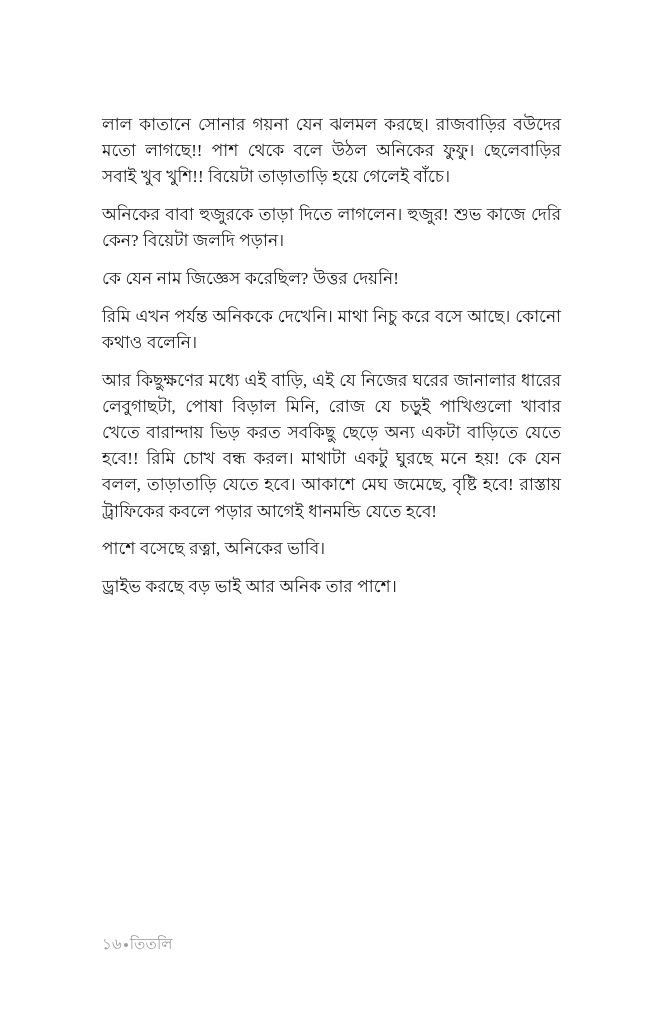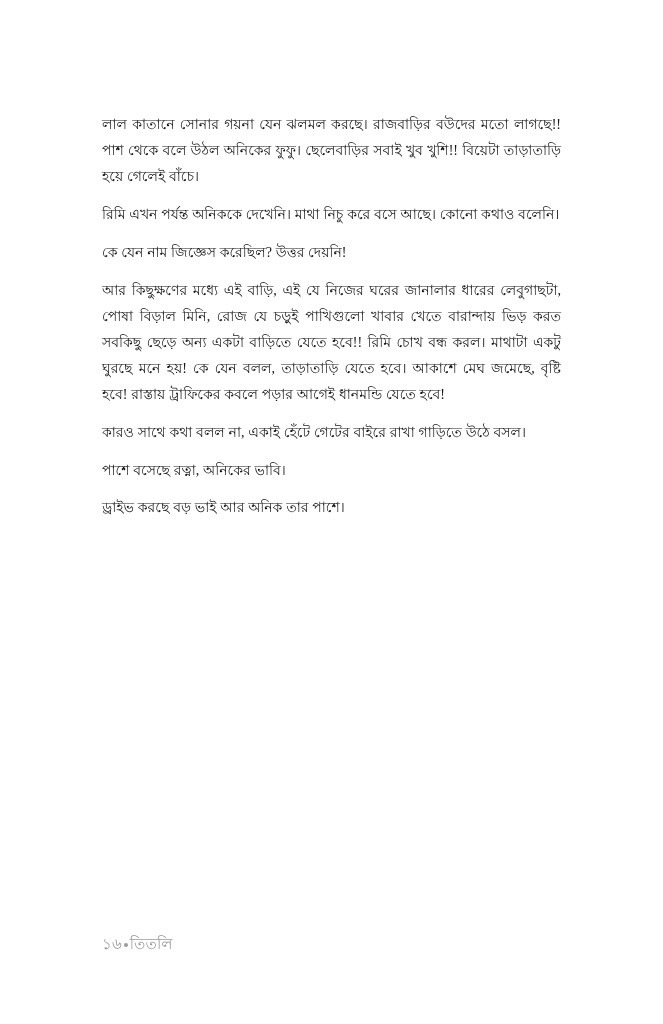--- a/index.html
+++ b/index.html
@@ -16,21 +16,21 @@
     box-sizing: border-box;
   }
   .text-column {
     position: absolute;
     left: 102px;
     top: 112px;
     width: 459px;
   }
   .para {
     font-family: "Liberation Serif", "DejaVu Serif", serif;
-    font-size: 14px;
+    font-size: 17px;
     line-height: 26.2px;
     color: #161616;
     text-align: justify;
     text-justify: inter-word;
     margin: 0 0 11.5px 0;
     hyphens: none;
     word-spacing: 0.02em;
   }
   .para:last-child {
     margin-bottom: 0;
@@ -58,24 +58,24 @@
     flex: 0 0 auto;
   }
 </style>
 </head>
 <body>
 
 <div class="page">
 
   <div class="text-column">
     <p class="para">লাল কাতানে সোনার গয়না যেন ঝলমল করছে। রাজবাড়ির বউদের মতো লাগছে!! পাশ থেকে বলে উঠল অনিকের ফুফু। ছেলেবাড়ির সবাই খুব খুশি!! বিয়েটা তাড়াতাড়ি হয়ে গেলেই বাঁচে।</p>
+    <p class="para">অনিকের বাবা হুজুরকে তাড়া দিতে লাগলেন। হুজুর! শুভ কাজে দেরি কেন? বিয়েটা জলদি পড়ান।</p>
+    <p class="para">কে যেন নাম জিজ্ঞেস করেছিল? উত্তর দেয়নি!</p>
     <p class="para">রিমি এখন পর্যন্ত অনিককে দেখেনি। মাথা নিচু করে বসে আছে। কোনো কথাও বলেনি।</p>
-    <p class="para">কে যেন নাম জিজ্ঞেস করেছিল? উত্তর দেয়নি!</p>
     <p class="para">আর কিছুক্ষণের মধ্যে এই বাড়ি, এই যে নিজের ঘরের জানালার ধারের লেবুগাছটা, পোষা বিড়াল মিনি, রোজ যে চড়ুই পাখিগুলো খাবার খেতে বারান্দায় ভিড় করত সবকিছু ছেড়ে অন্য একটা বাড়িতে যেতে হবে!! রিমি চোখ বন্ধ করল। মাথাটা একটু ঘুরছে মনে হয়! কে যেন বলল, তাড়াতাড়ি যেতে হবে। আকাশে মেঘ জমেছে, বৃষ্টি হবে! রাস্তায় ট্রাফিকের কবলে পড়ার আগেই ধানমন্ডি যেতে হবে!</p>
-    <p class="para">কারও সাথে কথা বলল না, একাই হেঁটে গেটের বাইরে রাখা গাড়িতে উঠে বসল।</p>
     <p class="para">পাশে বসেছে রত্না, অনিকের ভাবি।</p>
     <p class="para">ড্রাইভ করছে বড় ভাই আর অনিক তার পাশে।</p>
   </div>
 
   <div class="footer">
     <span class="footer-text">১৬</span>
     <span class="footer-dot"></span>
     <span class="footer-text">তিতলি</span>
   </div>
 

